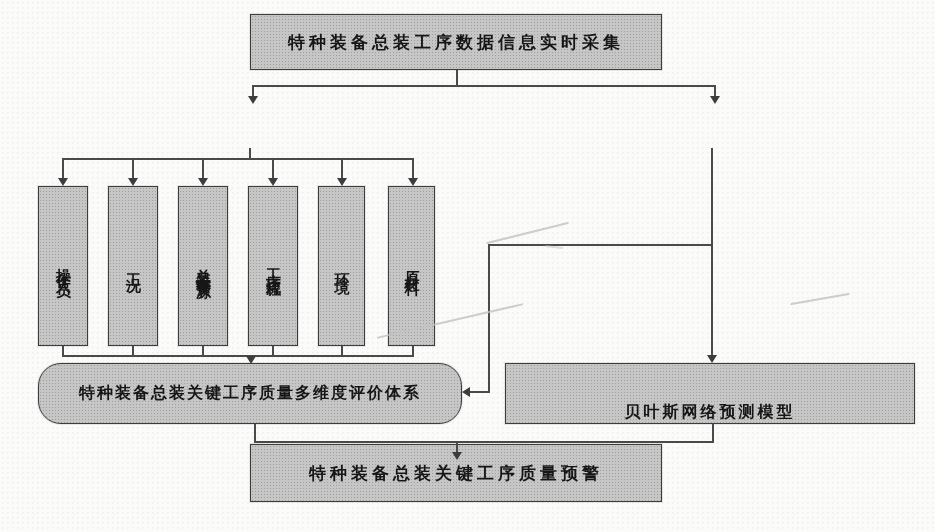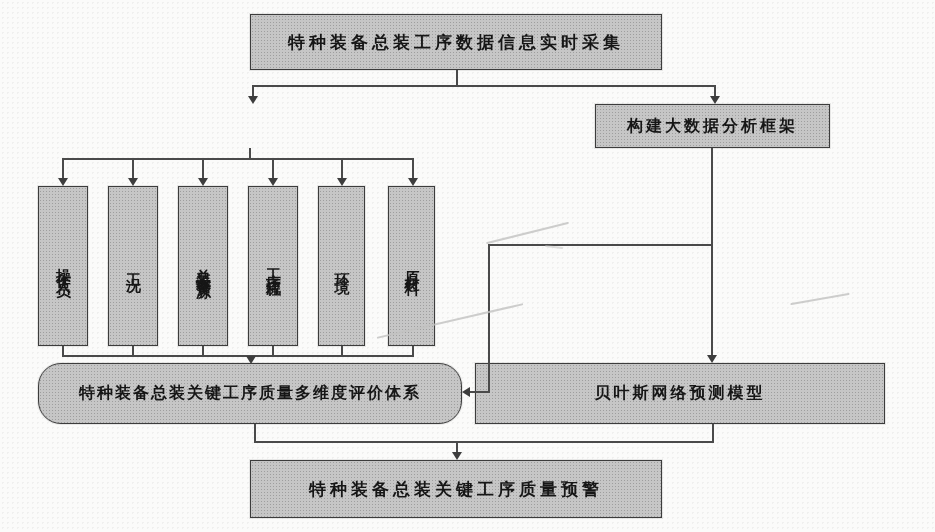--- a/index.html
+++ b/index.html
@@ -56,23 +56,20 @@
 </head>
 <body>
 
 <div class="stage">
 
   <div class="node h-text" style="left:250px;top:14px;width:412px;height:56px;">
     <span>特种装备总装工序数据信息实时采集</span>
   </div>
 
 
-  <div class="node h-text mid" style="left:595px;top:104px;width:235px;height:44px;">
-    <span>构建大数据分析框架</span>
-  </div>
 
   <div class="node vnode" style="left:38px;top:186px;width:50px;height:160px;">
     <span>操作人员</span>
   </div>
   <div class="node vnode" style="left:108px;top:186px;width:50px;height:160px;">
     <span>工况</span>
   </div>
   <div class="node vnode" style="left:178px;top:186px;width:50px;height:160px;letter-spacing:3px;">
     <span>总装设备资源</span>
   </div>
@@ -83,25 +80,25 @@
     <span>环境</span>
   </div>
   <div class="node vnode" style="left:388px;top:186px;width:47px;height:160px;">
     <span>原材料</span>
   </div>
 
   <div class="node h-text wide" style="left:38px;top:363px;width:424px;height:61px;border-radius:23px;">
     <span>特种装备总装关键工序质量多维度评价体系</span>
   </div>
 
-  <div class="node h-text mid" style="left:475px;top:363px;width:410px;height:61px;">
+  <div class="node h-text mid" style="left:505px;top:363px;width:410px;height:61px;align-items:flex-end;">
     <span>贝叶斯网络预测模型</span>
   </div>
 
-  <div class="node h-text" style="left:250px;top:460px;width:412px;height:58px;">
+  <div class="node h-text" style="left:250px;top:444px;width:412px;height:58px;">
     <span>特种装备总装关键工序质量预警</span>
   </div>
 
   <div class="ln v" style="left:456px;top:70px;height:16px;"></div>
   <div class="ln h" style="left:252px;top:85px;width:464px;"></div>
   <div class="ln v" style="left:252px;top:85px;height:12px;"></div>
   <div class="arrow-down" style="left:248px;top:96px;"></div>
   <div class="ln v" style="left:714px;top:85px;height:12px;"></div>
   <div class="arrow-down" style="left:710px;top:96px;"></div>
 

